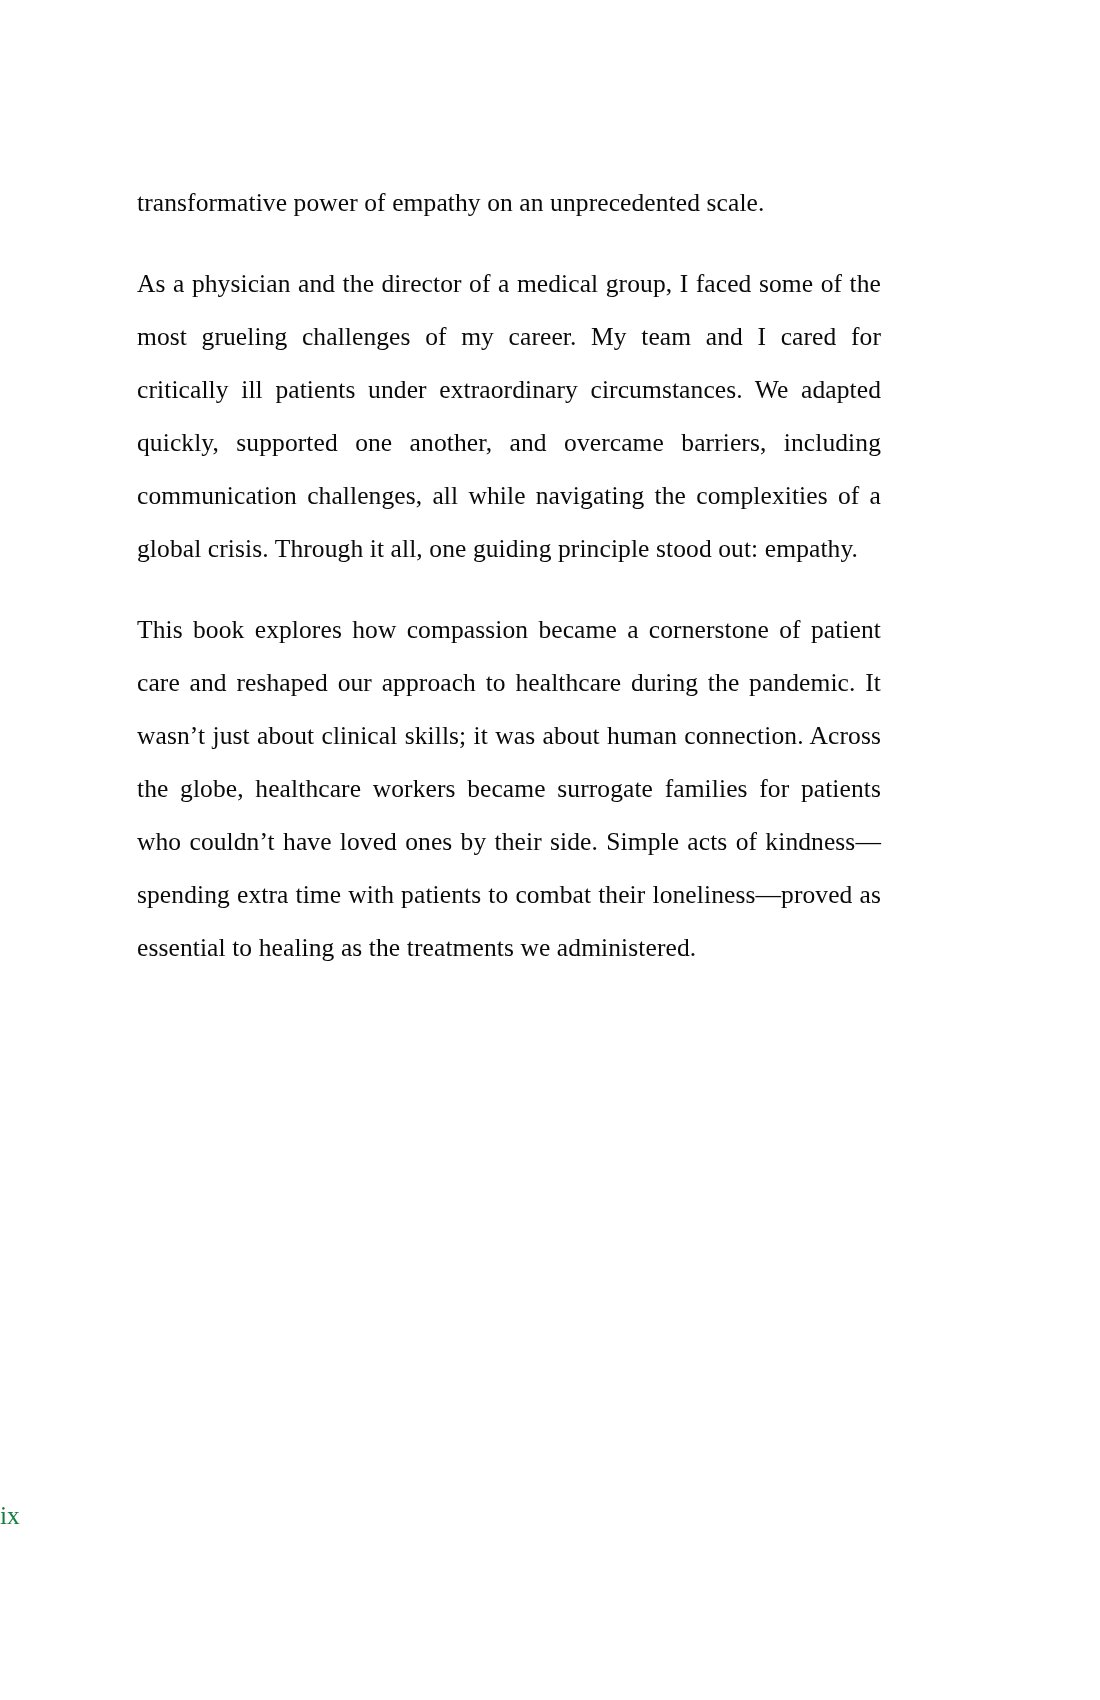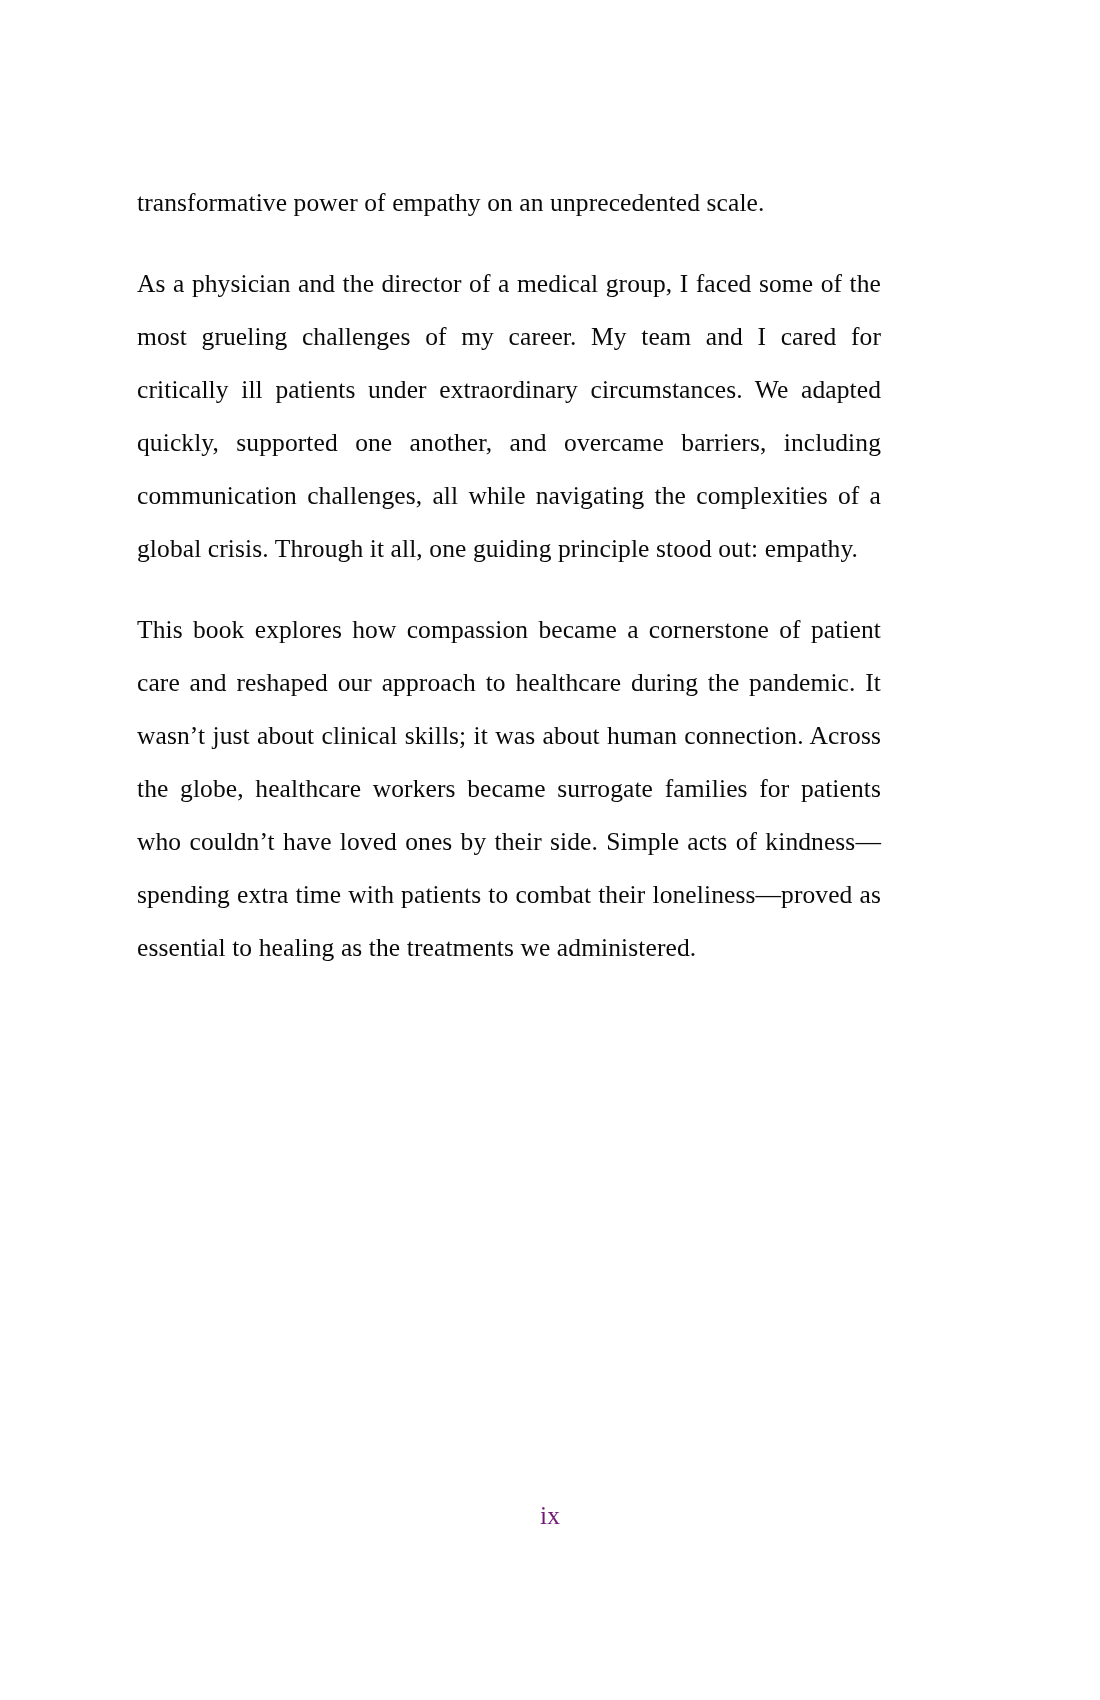--- a/index.html
+++ b/index.html
@@ -50,25 +50,24 @@
   }
 
   
   .para { hyphens: none; }
 
   #page-number {
     position: absolute;
     left: 0;
     top: 1500px;
     width: 1100px;
-    text-align: center;
     font-size: 25.5px;
     line-height: 32px;
     font-family: "Liberation Serif", "DejaVu Serif", serif;
-    color: #701a75;
+    color: #15803d;
   }
 </style>
 </head>
 <body>
 
 <div id="page">
 
   <div id="text-column">
 
     <p class="para">transformative power of empathy on an unprecedented scale.</p>

